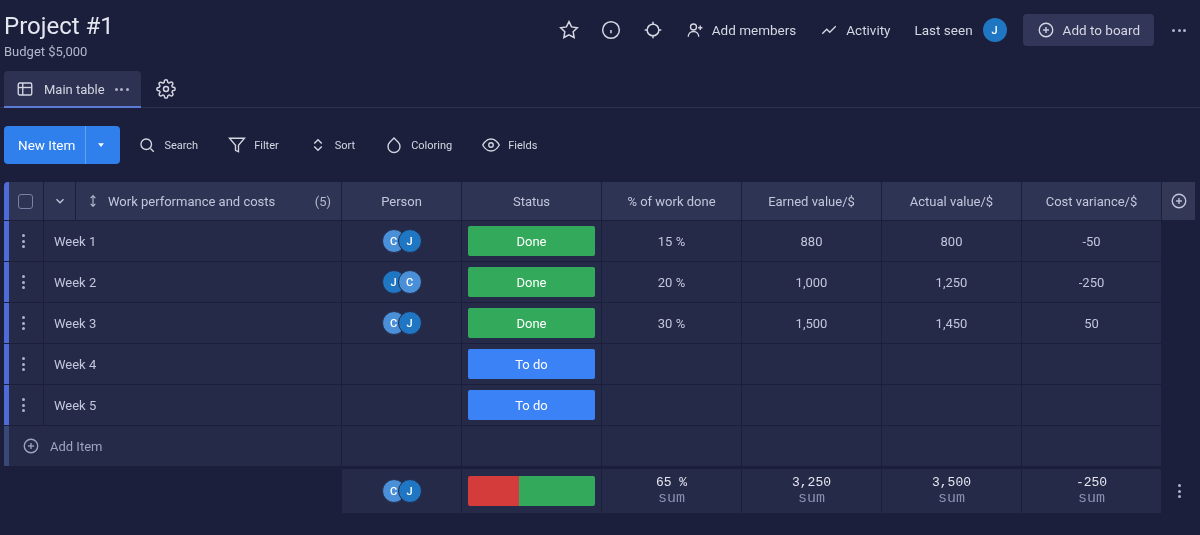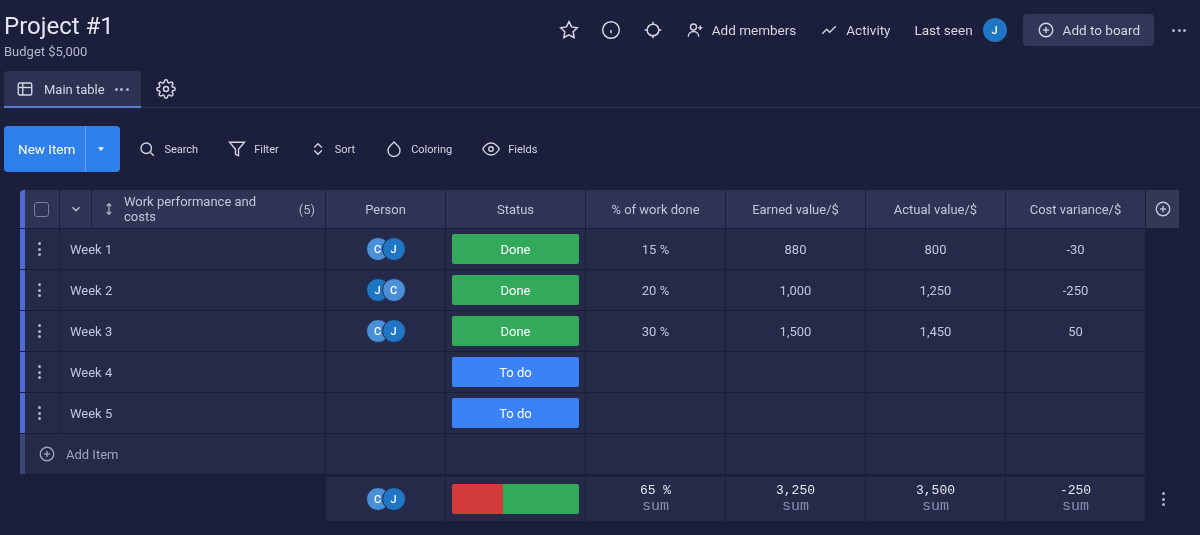--- a/index.html
+++ b/index.html
@@ -121,21 +121,21 @@
       align-items: center;
       gap: 6px;
       padding: 18px 4px 18px 4px;
     }
     .new-item-btn {
       background: #2f80ed;
       color: #fff;
       border-radius: 4px;
       display: flex;
       align-items: center;
-      height: 46px;
+      height: 38px;
       padding: 0 4px 0 14px;
       cursor: pointer;
       font-size: 13.5px;
       gap: 10px;
     }
     .new-item-caret {
       border-left: 1px solid rgba(255,255,255,0.25);
       height: 100%;
       display: flex;
       align-items: center;
@@ -146,21 +146,21 @@
       align-items: center;
       gap: 8px;
       padding: 7px 12px;
       cursor: pointer;
       border-radius: 4px;
       font-size: 11px;
     }
     
     
     .table-wrap {
-      padding: 0 20px;
+      padding: 0 4px;
     }
     .thead {
       display: flex;
       align-items: center;
       background: #2e3454;
       height: 38px;
       border-radius: 4px 4px 0 0;
       position: relative;
     }
     .thead::before {
@@ -508,21 +508,21 @@
             <div class="av av-light">C</div>
             <div class="av av-blue">J</div>
           </div>
         </div>
     <div class="td td-status">
           <div class="status-pill status-done">Done</div>
         </div>
     <div class="td td-pct">15 %</div>
     <div class="td td-earned">880</div>
     <div class="td td-actual">800</div>
-    <div class="td td-variance">-30</div>
+    <div class="td td-variance">-50</div>
     <div class="td td-add"></div>
   </div>
       <div class="trow">
     <div class="td td-menu">
           <div class="dots-v">
             <span></span>
             <span></span>
             <span></span>
           </div>
         </div>

